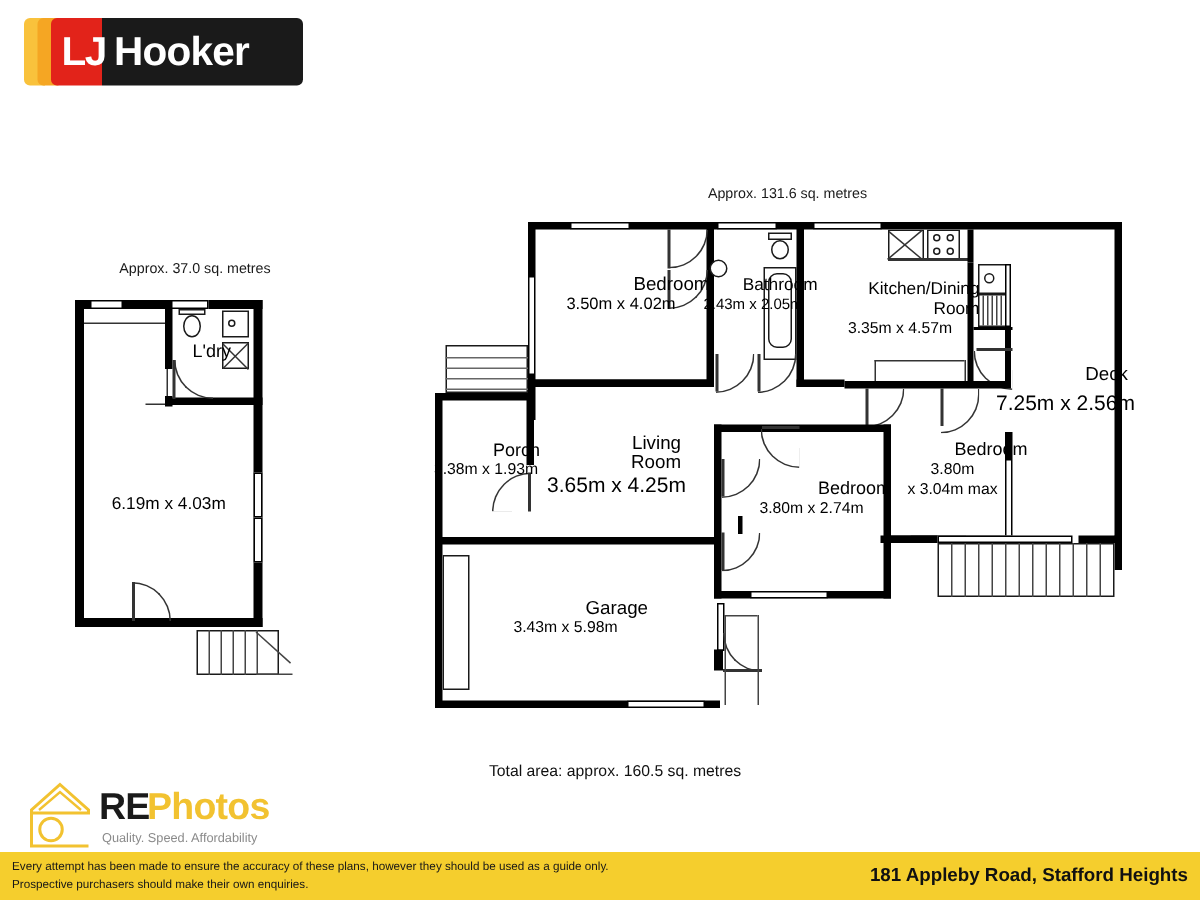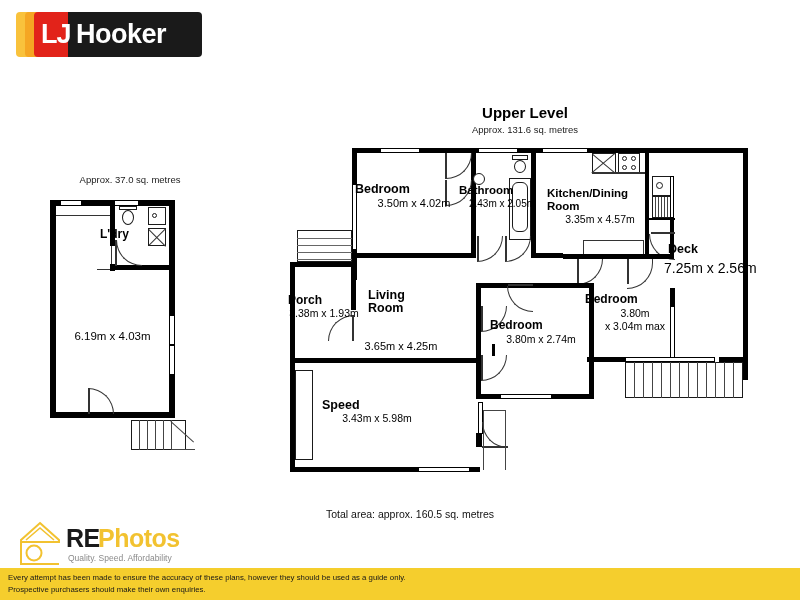--- a/index.html
+++ b/index.html
@@ -95,22 +95,22 @@
   }
   .fix-r { border-radius: 50%; }
   .door-arc {
     position: absolute;
     border: 1px solid #333333;
     box-sizing: border-box;
     background: transparent;
   }
   .room-label {
     position: absolute;
-    text-align: left;
-    font-weight: bold;
+    text-align: right;
+    font-weight: normal;
     color: #000;
     line-height: 1.12;
     white-space: nowrap;
   }
   .room-dim {
     position: absolute;
     text-align: center;
     font-weight: normal;
     color: #000;
     line-height: 1.12;
@@ -185,21 +185,20 @@
   <div class="ljh-logo">
     <div class="ljh-stripe ljh-s1"></div>
     <div class="ljh-stripe ljh-s2"></div>
     <div class="ljh-stripe ljh-s3"></div>
     <div class="ljh-black"></div>
     <div class="ljh-lj">LJ</div>
     <div class="ljh-hooker">Hooker</div>
   </div>
 
   <div class="level-sub" id="lower-sub">Approx.  37.0 sq. metres</div>
-  <div class="level-title" id="upper-title">Upper Level</div>
   <div class="level-sub" id="upper-sub">Approx. 131.6 sq. metres</div>
 
   <div class="plan" id="lower-plan" style="left:0;top:0;width:260px;height:480px;">
 
     <div class="w" style="left:50px;  top:200px; width:125px; height:6px;"></div>
     <div class="w" style="left:50px;  top:200px; width:6px;   height:218px;"></div>
     <div class="w" style="left:169px; top:200px; width:6px;   height:218px;"></div>
     <div class="w" style="left:50px;  top:412px; width:125px; height:6px;"></div>
 
     <div class="win" style="left:60px;  top:200px; width:22px; height:6px;"></div>
@@ -401,44 +400,45 @@
     <div class="room-dim" style="left:547px; top:214px; width:106px; font-size:10.5px;">3.35m x 4.57m</div>
 
     <div class="room-label" style="left:668px; top:242px; width:84px; font-size:12.5px;">Deck</div>
     <div class="room-dim" style="left:664px; top:261px; width:92px; font-size:14px;">7.25m x 2.56m</div>
 
     <div class="room-label" style="left:288px; top:294px; width:72px; font-size:12px;">Porch</div>
     <div class="room-dim" style="left:276px; top:308px; width:96px; font-size:10.5px;">3.38m x 1.93m</div>
 
     <div class="room-label" style="left:368px; top:288px; width:86px; font-size:12.5px;">Living</div>
     <div class="room-label" style="left:368px; top:301px; width:86px; font-size:12.5px;">Room</div>
-    <div class="room-dim" style="left:352px; top:316px; width:98px; font-size:11px;margin-top:24px;">3.65m x 4.25m</div>
+    <div class="room-dim" style="left:362px; top:316px; width:98px; font-size:14px;">3.65m x 4.25m</div>
 
     <div class="room-label" style="left:490px; top:319px; width:104px; font-size:12px;">Bedroom</div>
     <div class="room-dim" style="left:485px; top:334px; width:112px; font-size:10.5px;">3.80m x 2.74m</div>
 
     <div class="room-label" style="left:585px; top:293px; width:100px; font-size:12px;">Bedroom</div>
     <div class="room-dim" style="left:585px; top:308px; width:100px; font-size:10.5px;">3.80m</div>
     <div class="room-dim" style="left:579px; top:321px; width:112px; font-size:10.5px;">x 3.04m max</div>
 
-    <div class="room-label" style="left:322px; top:398px; width:110px; font-size:12.5px;">Speed</div>
+    <div class="room-label" style="left:322px; top:398px; width:110px; font-size:12.5px;">Garage</div>
     <div class="room-dim" style="left:318px; top:413px; width:118px; font-size:10.5px;">3.43m x 5.98m</div>
   </div>
 
   <div id="total-area">Total area: approx. 160.5 sq. metres</div>
 
   <div id="rephotos">
     <svg class="rp-house" viewBox="0 0 44 46">
       <path d="M22 3 L41 20 L41 22 L3 22 L3 20 Z" fill="none" stroke="#F2C230" stroke-width="2"></path>
       <path d="M8 20 L22 8 L36 20" fill="none" stroke="#F2C230" stroke-width="1.6"></path>
       <path d="M3 22 L3 44 L41 44" fill="none" stroke="#F2C230" stroke-width="2"></path>
       <circle cx="16" cy="33" r="7.5" fill="none" stroke="#F2C230" stroke-width="2"></circle>
     </svg>
     <span class="rp-re">RE</span>
     <span class="rp-photos">Photos</span>
     <span class="rp-tag">Quality. Speed. Affordability</span>
   </div>
 
   <div id="footer-bar">
     <div id="disclaimer">Every attempt has been made to ensure the accuracy of these plans, however they should be used as a guide only.  Prospective purchasers should make their own enquiries.</div>
+    <div id="address">181 Appleby Road, Stafford Heights</div>
   </div>
 
 </div>
 
 </body></html>

